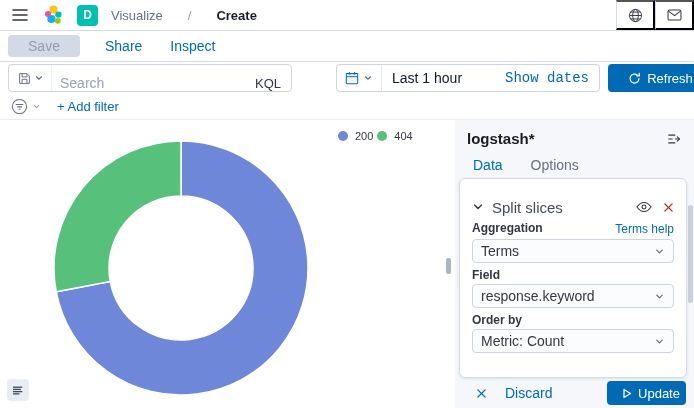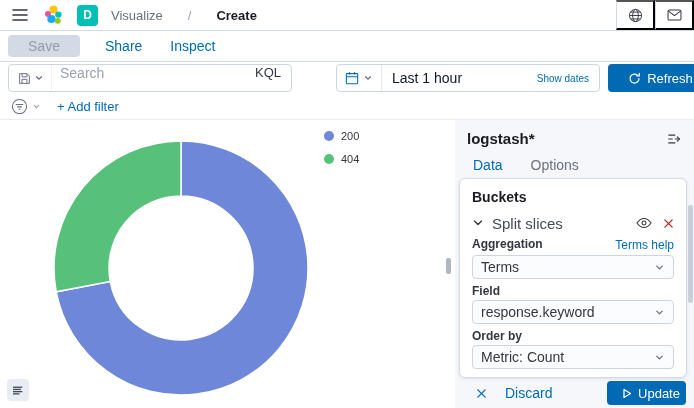--- a/index.html
+++ b/index.html
@@ -28,46 +28,46 @@
 
   .row2{position:absolute;top:31px;left:0;right:0;height:31px;background:#fff;
     border-bottom:1px solid var(--border);display:flex;align-items:center;padding-left:8px;}
   .save-btn{width:72px;height:22px;background:#D3DAE6;border:none;border-radius:4px;
     color:#949CAA;font-size:14px;font-family:inherit;}
   .toolbar-link{font-size:14px;color:var(--primary);cursor:pointer;background:none;border:none;font-family:inherit;}
   .share{margin-left:19px;} .inspect{margin-left:16px;}
 
   .row3{position:absolute;top:62px;left:0;right:0;height:32px;background:#fff;}
   .search-box{position:absolute;left:8px;top:2px;width:284px;height:28px;border:1px solid #CED4DE;
-    border-radius:4px;background:#fff;display:flex;align-items:flex-start;}
+    border-radius:4px;background:#fff;display:flex;align-items:flex-end;}
   .sq-btn{display:flex;align-items:center;gap:3px;height:100%;padding:0 7px 0 9px;background:none;
     border:none;border-right:1px solid #EDF0F5;cursor:pointer;}
   .search-input{flex:1;min-width:0;border:none;outline:none;background:transparent;
     font-family:inherit;font-size:14px;color:#343741;padding:0 8px;}
   .search-input::placeholder{color:#98A2B3;}
   .kql-btn{padding:0 10px 0 4px;font-size:13px;color:#343741;background:none;border:none;font-family:inherit;cursor:pointer;}
   .date-box{position:absolute;left:336px;top:2px;width:264px;height:28px;border:1px solid #CED4DE;
     border-radius:4px;background:#fff;display:flex;align-items:center;}
   .date-quick-btn{display:flex;align-items:center;gap:4px;height:100%;padding:0 8px;background:none;
     border:none;border-right:1px solid #E3E8EF;cursor:pointer;}
   .time-text{margin-left:10px;font-size:14px;color:#0f172a;cursor:pointer;}
-  .show-dates{margin-left:auto;padding-right:10px;font-size:10px;color:var(--primary);background:none;border:none;font-family:Liberation Sans, sans-serif;cursor:pointer;text-align:right;}
+  .show-dates{margin-left:auto;padding-right:10px;font-size:14px;color:var(--primary);background:none;border:none;font-family:Liberation Mono, monospace;cursor:pointer;text-align:right;}
   .refresh-btn{position:absolute;left:608px;top:2px;width:105px;height:28px;background:var(--primary);
     border:none;border-radius:4px;color:#fff;font-size:13px;display:flex;align-items:center;
     justify-content:center;gap:6px;font-family:inherit;cursor:pointer;}
 
   .row4{position:absolute;top:94px;left:0;right:0;height:26px;background:#fff;
     border-bottom:1px solid #E9EDF3;display:flex;align-items:center;padding-left:11px;}
   .filter-opts-btn{display:flex;align-items:center;gap:4px;background:none;border:none;padding:0;cursor:pointer;}
   .add-filter{margin-left:10px;font-size:13px;color:var(--primary);background:none;border:none;font-family:inherit;cursor:pointer;}
 
   
   .main{position:absolute;top:120px;left:0;right:0;bottom:0;background:#fff;}
   #donut{position:absolute;left:51px;top:18px;cursor:pointer;}
-  .legend{position:absolute;left:324px;top:10px;display:flex;flex-direction:column;gap:11px;}
+  .legend{position:absolute;left:338px;top:10px;display:flex;flex-direction:row;gap:4px;}
   .legend-item{display:flex;align-items:center;gap:7px;font-size:11px;color:#343741;cursor:pointer;}
   .dot{width:10px;height:10px;border-radius:50%;}
   .resizer{position:absolute;left:446px;top:138px;width:5px;height:16px;background:#AEB6C2;border-radius:2px;cursor:col-resize;}
   .legend-toggle{position:absolute;left:7px;bottom:7px;width:22px;height:22px;background:#E9EDF3;
     border:none;border-radius:4px;display:flex;align-items:center;justify-content:center;cursor:pointer;}
 
   
   .sidebar{position:absolute;left:455px;top:0;width:239px;bottom:0;background:#F5F7FA;}
   .sb-title-row{display:flex;align-items:center;justify-content:space-between;padding:10px 13px 0 12px;}
   .sb-title{font-size:15px;font-weight:bold;color:#1A1C21;}
@@ -232,21 +232,20 @@
             <path d="M11.8 5.6L14.2 8l-2.4 2.4"></path>
         </svg>
       </button>
     </div>
     <div class="tabs">
       <button class="tab active">Data</button>
       <button class="tab inactive">Options</button>
     </div>
 
     <div class="card">
-      <div class="card-title">Buckets</div>
 
       <div class="agg-row">
         <button class="agg-chevron">
           <svg width="12" height="12" viewBox="0 0 12 12" fill="none" stroke="#343741" stroke-width="1.4" stroke-linecap="round">
               <path d="M2.5 4l3.5 3.5L9.5 4"></path>
             </svg>
         </button>
         <span class="agg-row-label">Split slices</span>
         <button class="icon-btn">
           <svg width="16" height="12" viewBox="0 0 18 12" fill="none" stroke="#343741" stroke-width="1.2">

